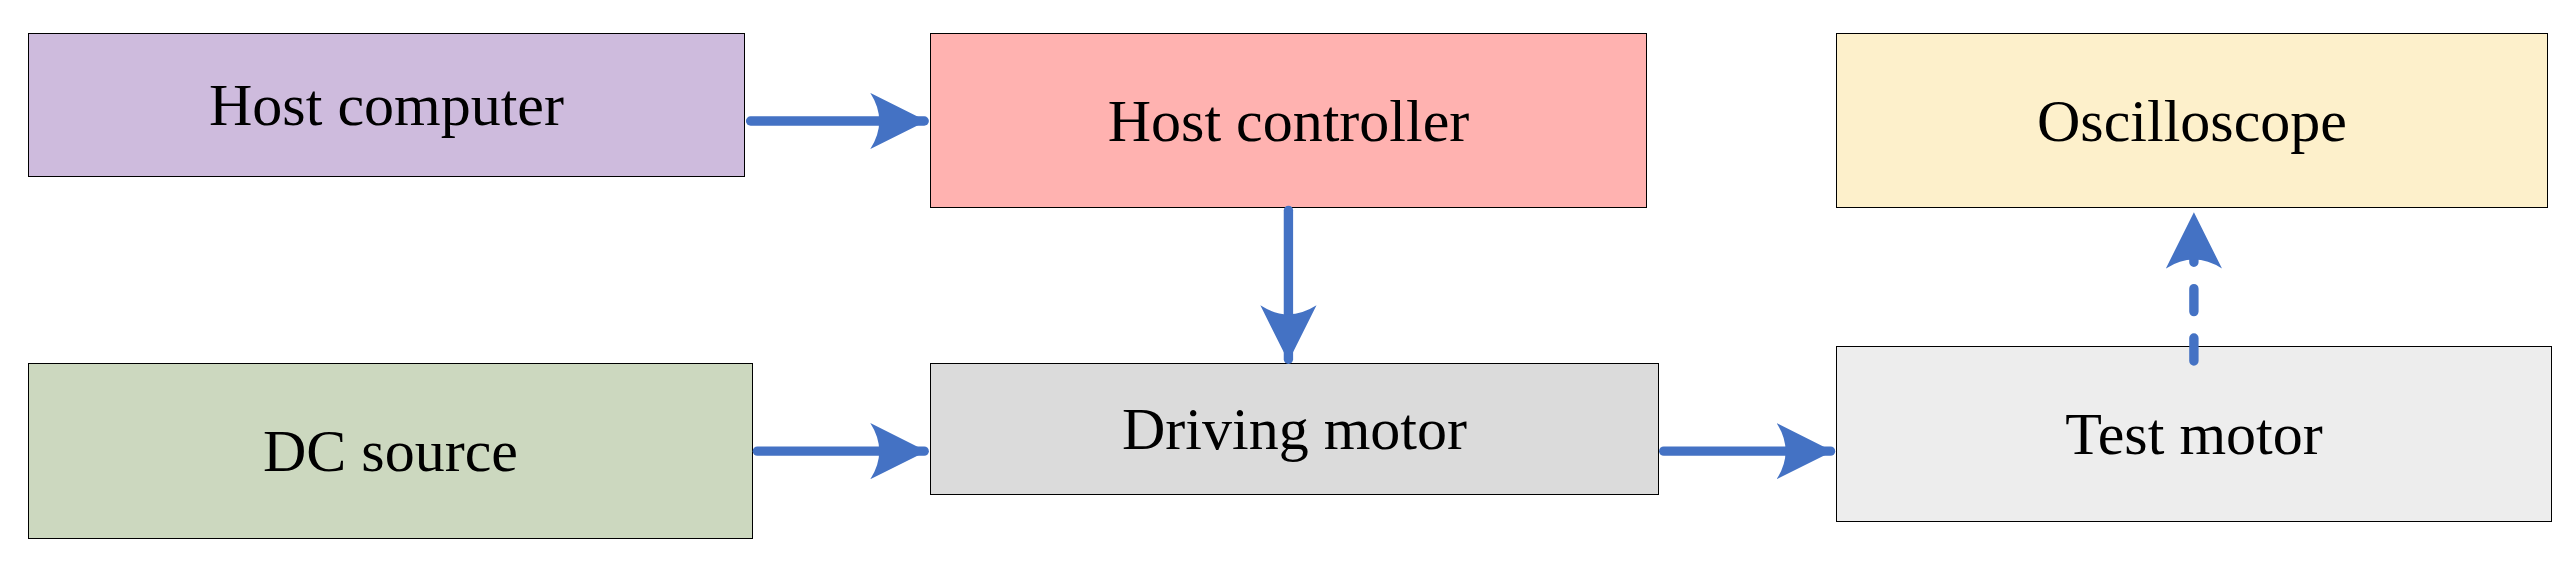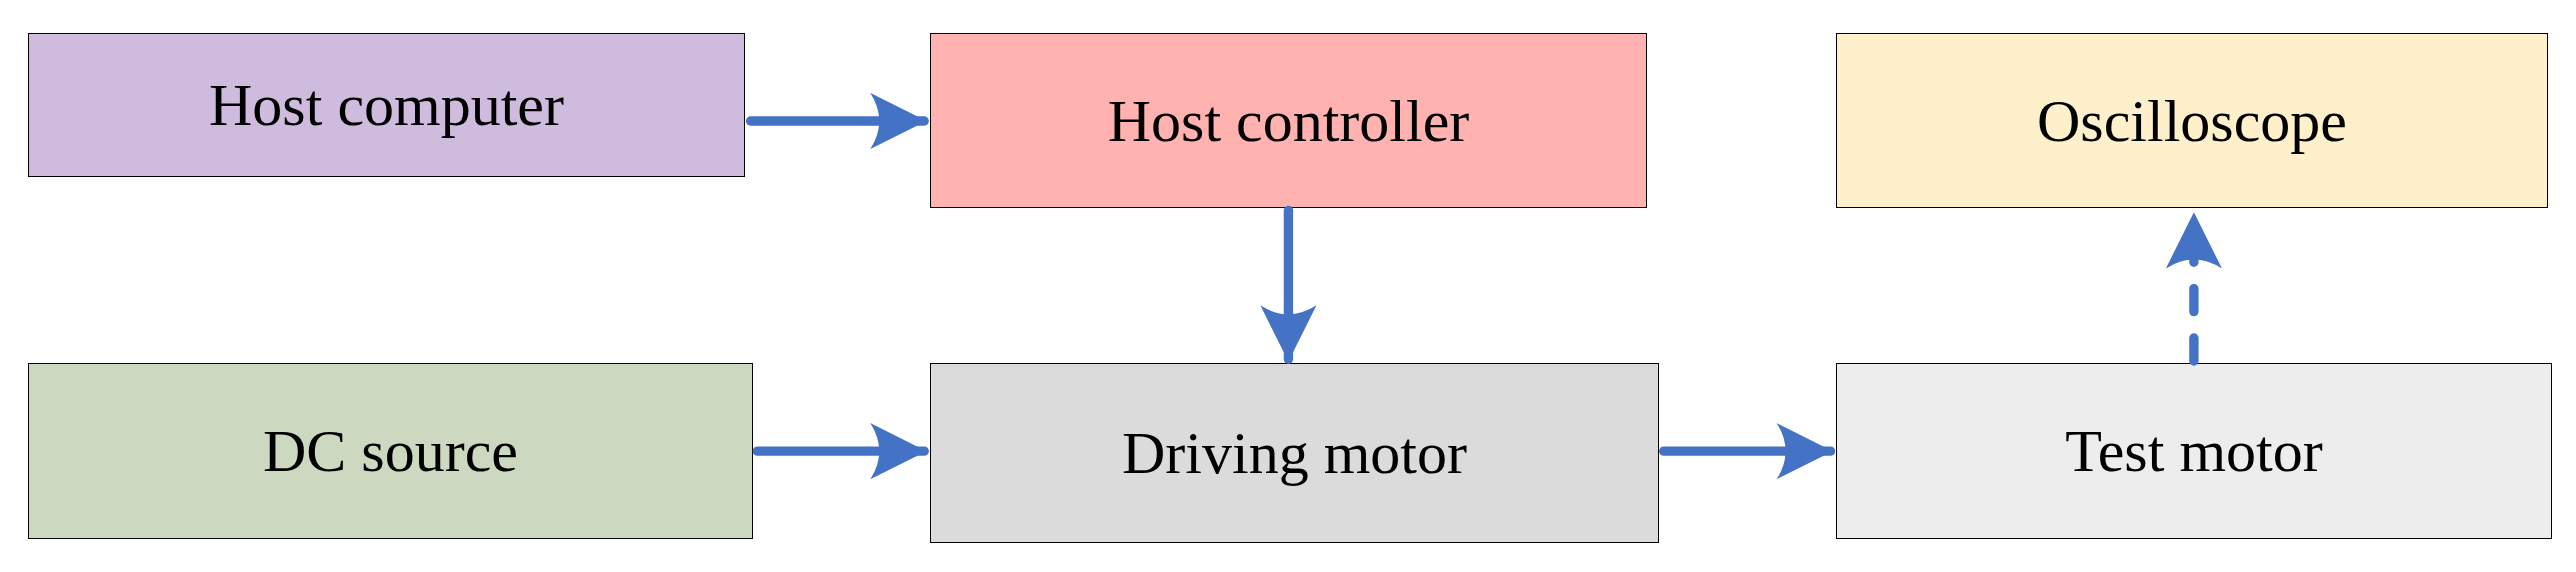--- a/index.html
+++ b/index.html
@@ -26,22 +26,22 @@
     font-size: 60px;
     line-height: 1;
     white-space: nowrap;
   }
   
   #host-computer    { left: 28px;   top: 33px;  width: 717px; height: 144px; }
   #motor-controller { left: 930px; top: 33px;  width: 717px; height: 175px; }
   #oscilloscope     { left: 1836px; top: 33px;  width: 712px; height: 175px; }
   
   #dc-source        { left: 28px;   top: 363px; width: 725px; height: 176px; }
-  #driving-motor    { left: 930px; top: 363px; width: 729px; height: 180px; }
-  #test-motor       { left: 1836px; top: 363px; width: 716px; height: 176px; }
+  #driving-motor    { left: 930px; top: 363px; width: 729px; height: 132px; }
+  #test-motor       { left: 1836px; top: 346px; width: 716px; height: 176px; }
 
   .connector-layer {
     position: absolute;
     left: 0; top: 0;
     width: 2576px;
     height: 573px;
     pointer-events: none;
   }
 </style>
 </head>

